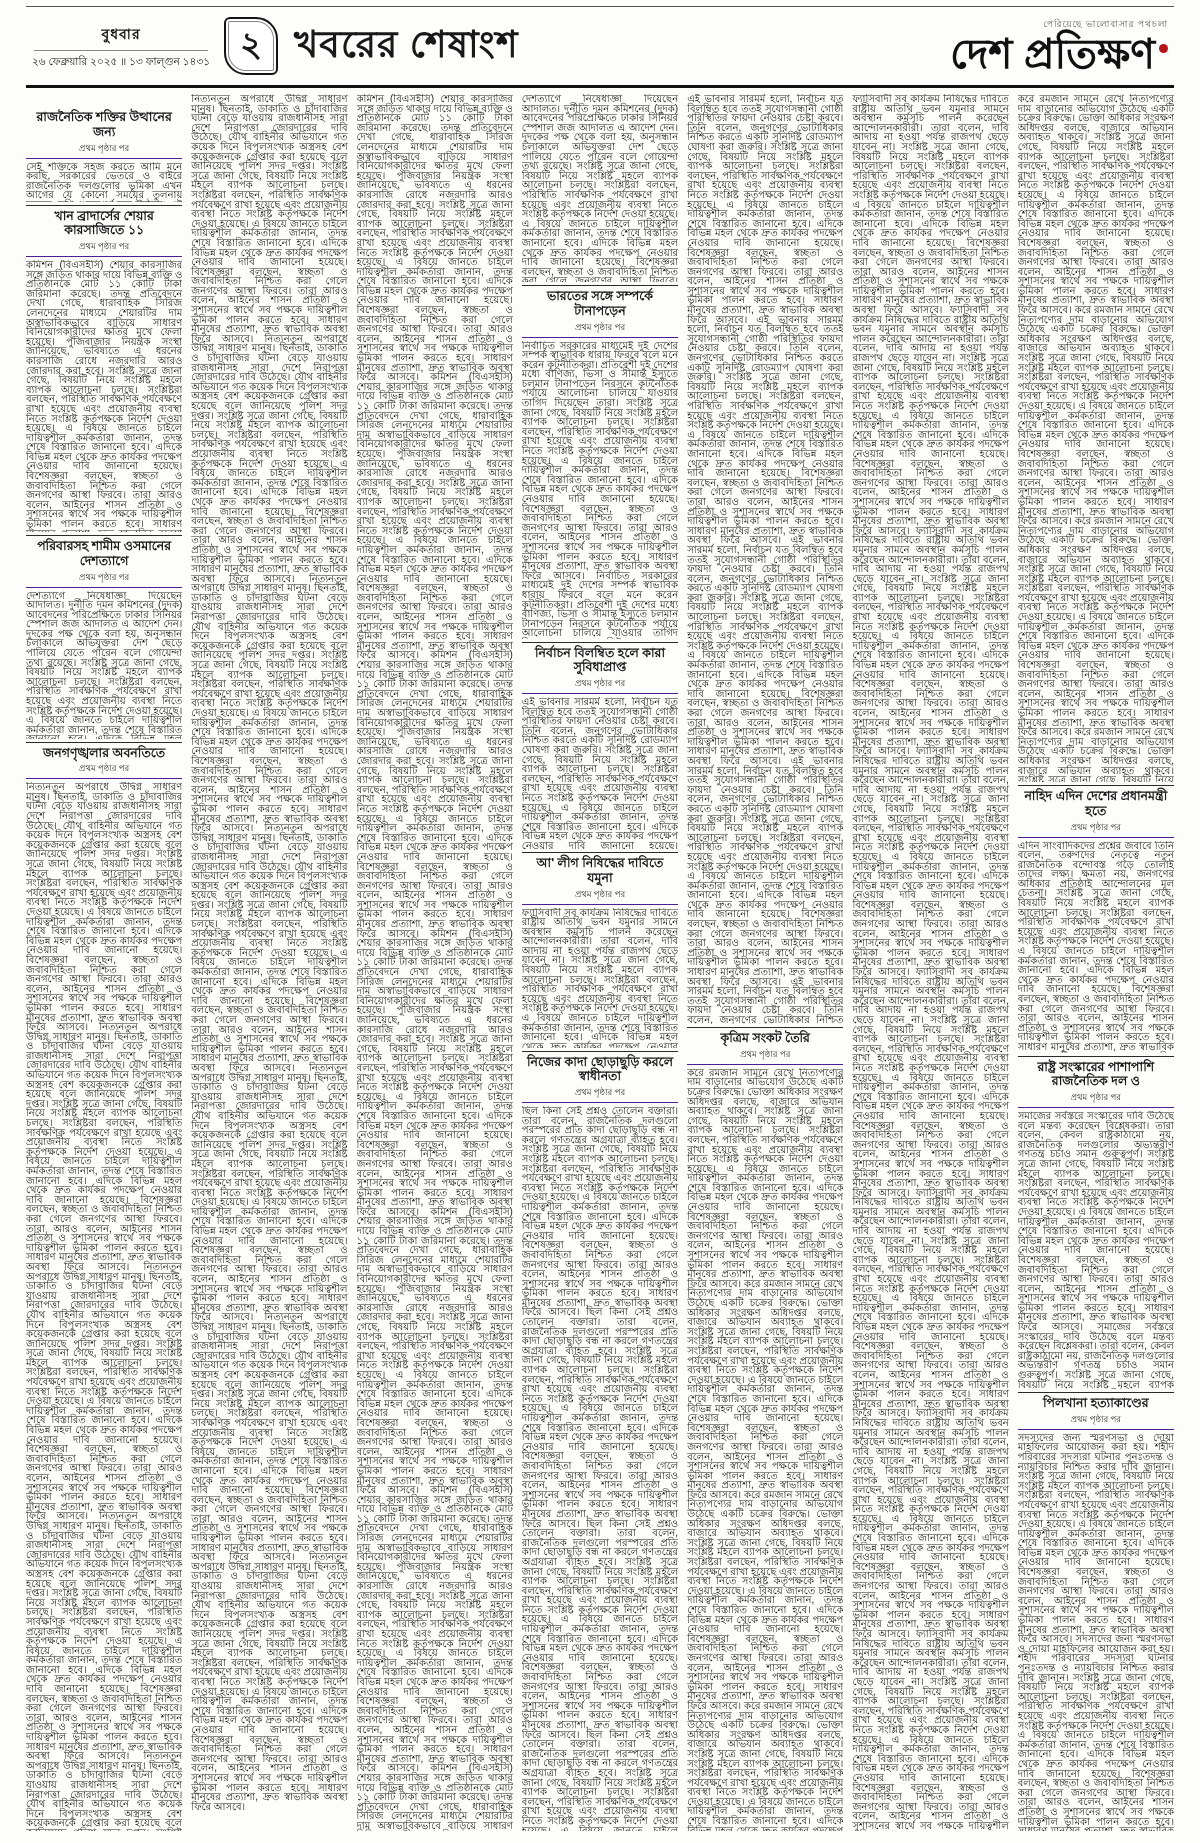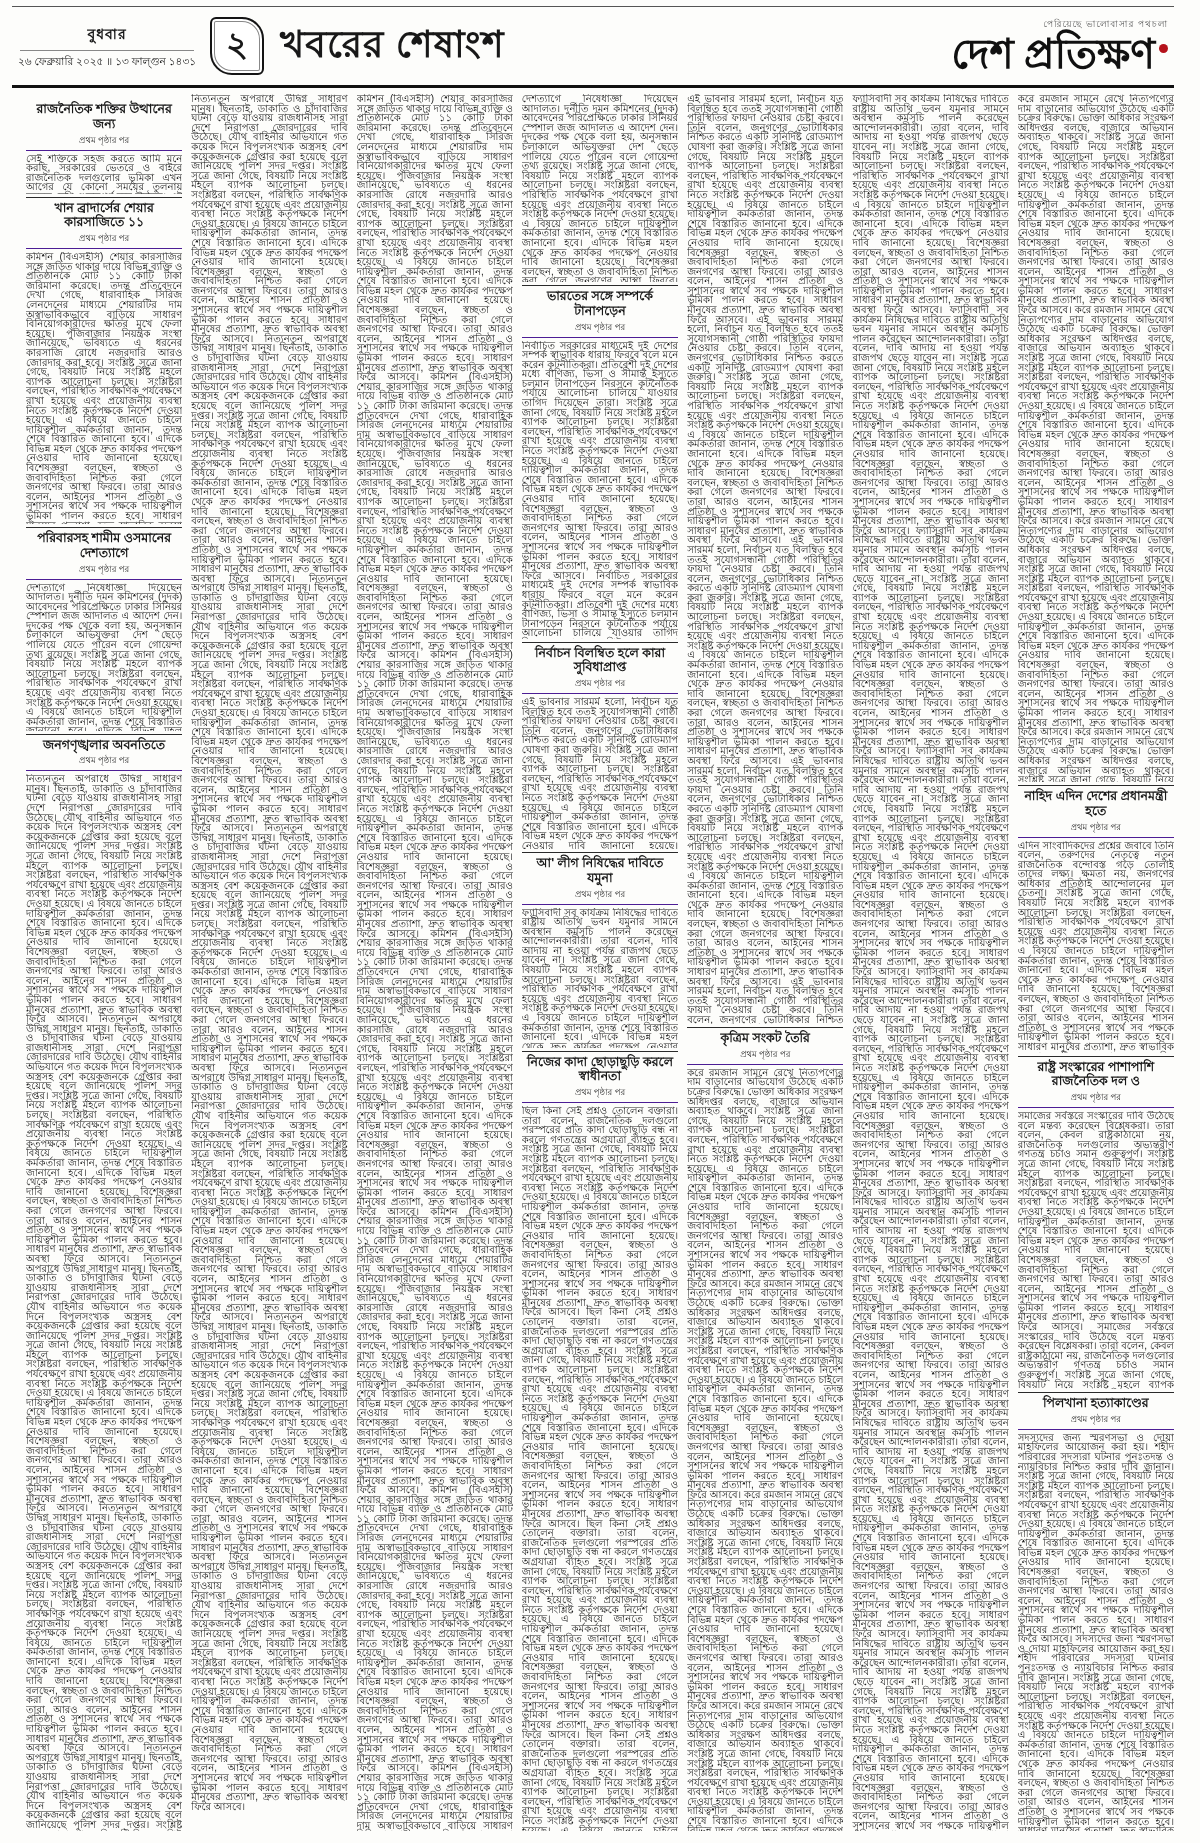--- a/index.html
+++ b/index.html
@@ -16,21 +16,21 @@
     color: #181818;
   }
   .page {
     position: absolute;
     inset: 0;
     background: #fdfdfb;
   }
   
   .page-header {
     position: absolute;
-    left: 12px;
+    left: 26px;
     right: 26px;
     top: 6px;
     height: 78px;
     border-top: 1px solid #555;
     border-bottom: 3px solid #111;
     display: flex;
     align-items: center;
   }
   .dateblock {
     width: 190px;
@@ -75,21 +75,21 @@
     text-align: right;
     padding-right: 6px;
   }
   .masthead .tagline {
     font-size: 9px;
     color: #555;
     margin-bottom: 2px;
     letter-spacing: 1px;
   }
   .masthead .title {
-    font-family: Liberation Serif, serif;
+    font-family: Liberation Sans, sans-serif;
     font-size: 41px;
     font-weight: bold;
     line-height: 1.0;
     color: #101010;
     white-space: nowrap;
   }
   .masthead .title .accent-dot {
     display: inline-block;
     width: 9px; height: 9px;
     background: #b5121b;
@@ -119,21 +119,21 @@
     font-size: 12.5px;
     line-height: 1.18;
     text-align: center;
     border-top: 1px solid #2a2a2a;
     margin-top: 3px;
     padding: 3px 1px 1px;
     flex: 0 0 auto;
   }
   .col > .headline:first-child {
     border-top: none;
-    margin-top: 8px;
+    margin-top: 16px;
     padding-top: 0;
   }
   .continued {
     font-size: 8.5px;
     text-align: center;
     color: #2c2c2c;
     border-bottom: 1px solid #4c1d95;
     padding: 1px 0 2px;
     margin-bottom: 3px;
     flex: 0 0 auto;

